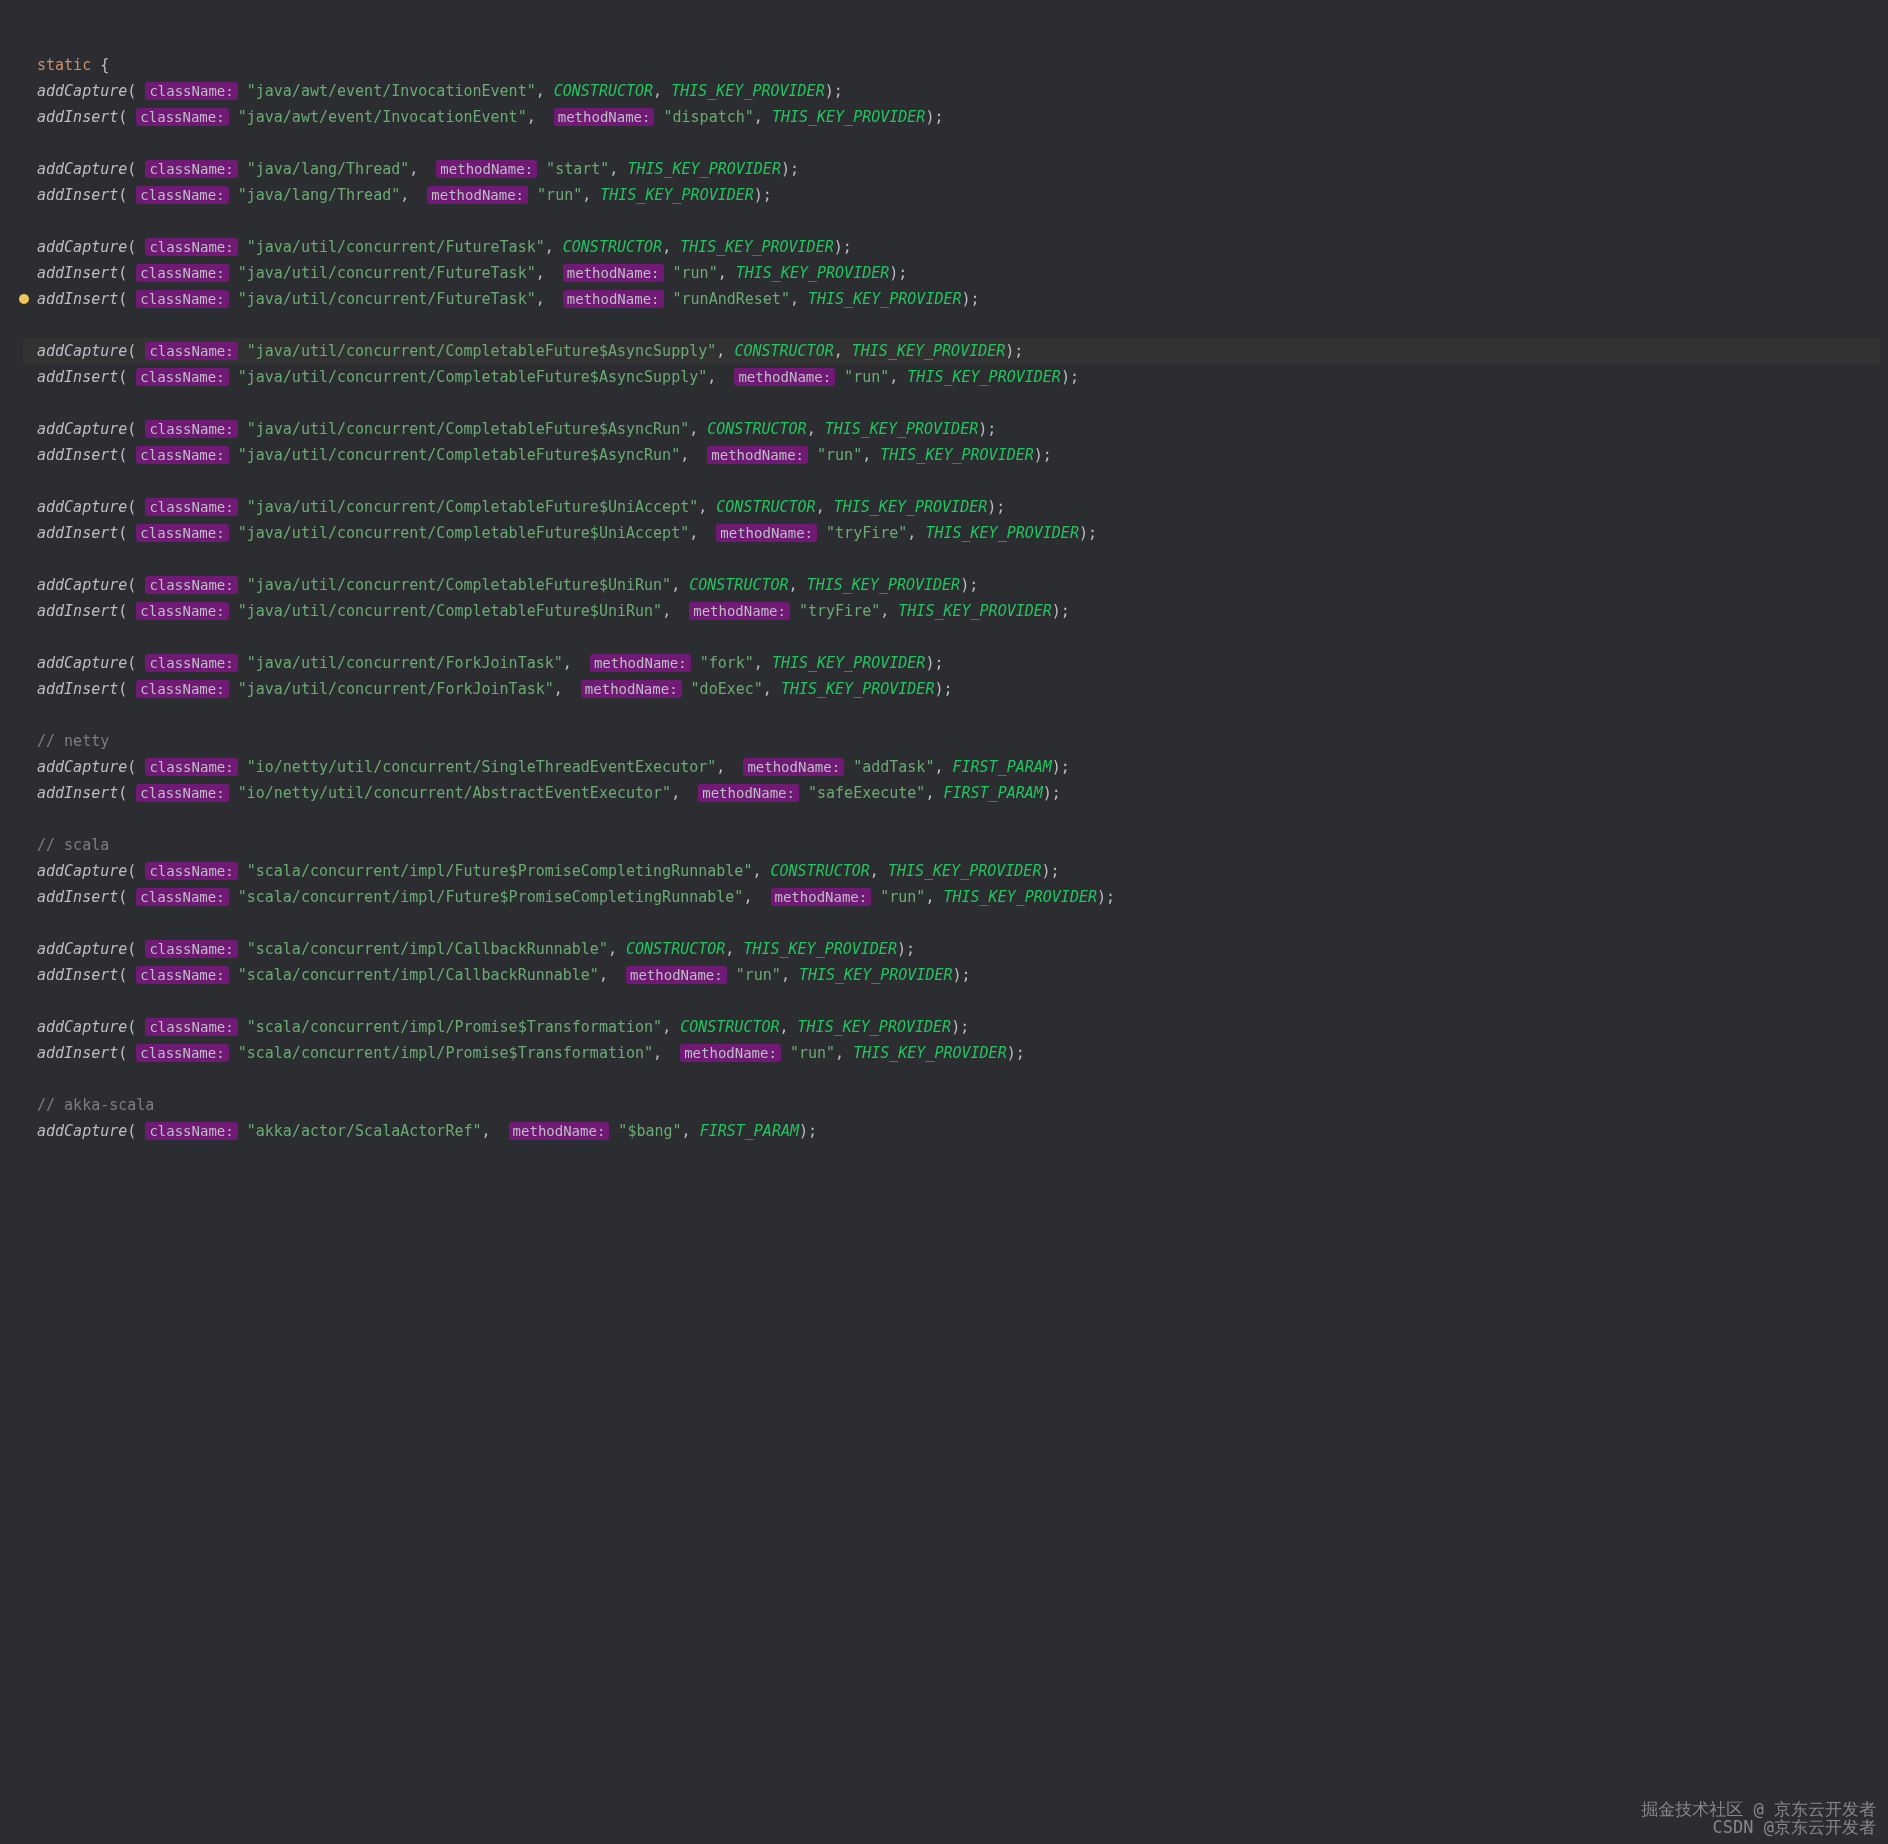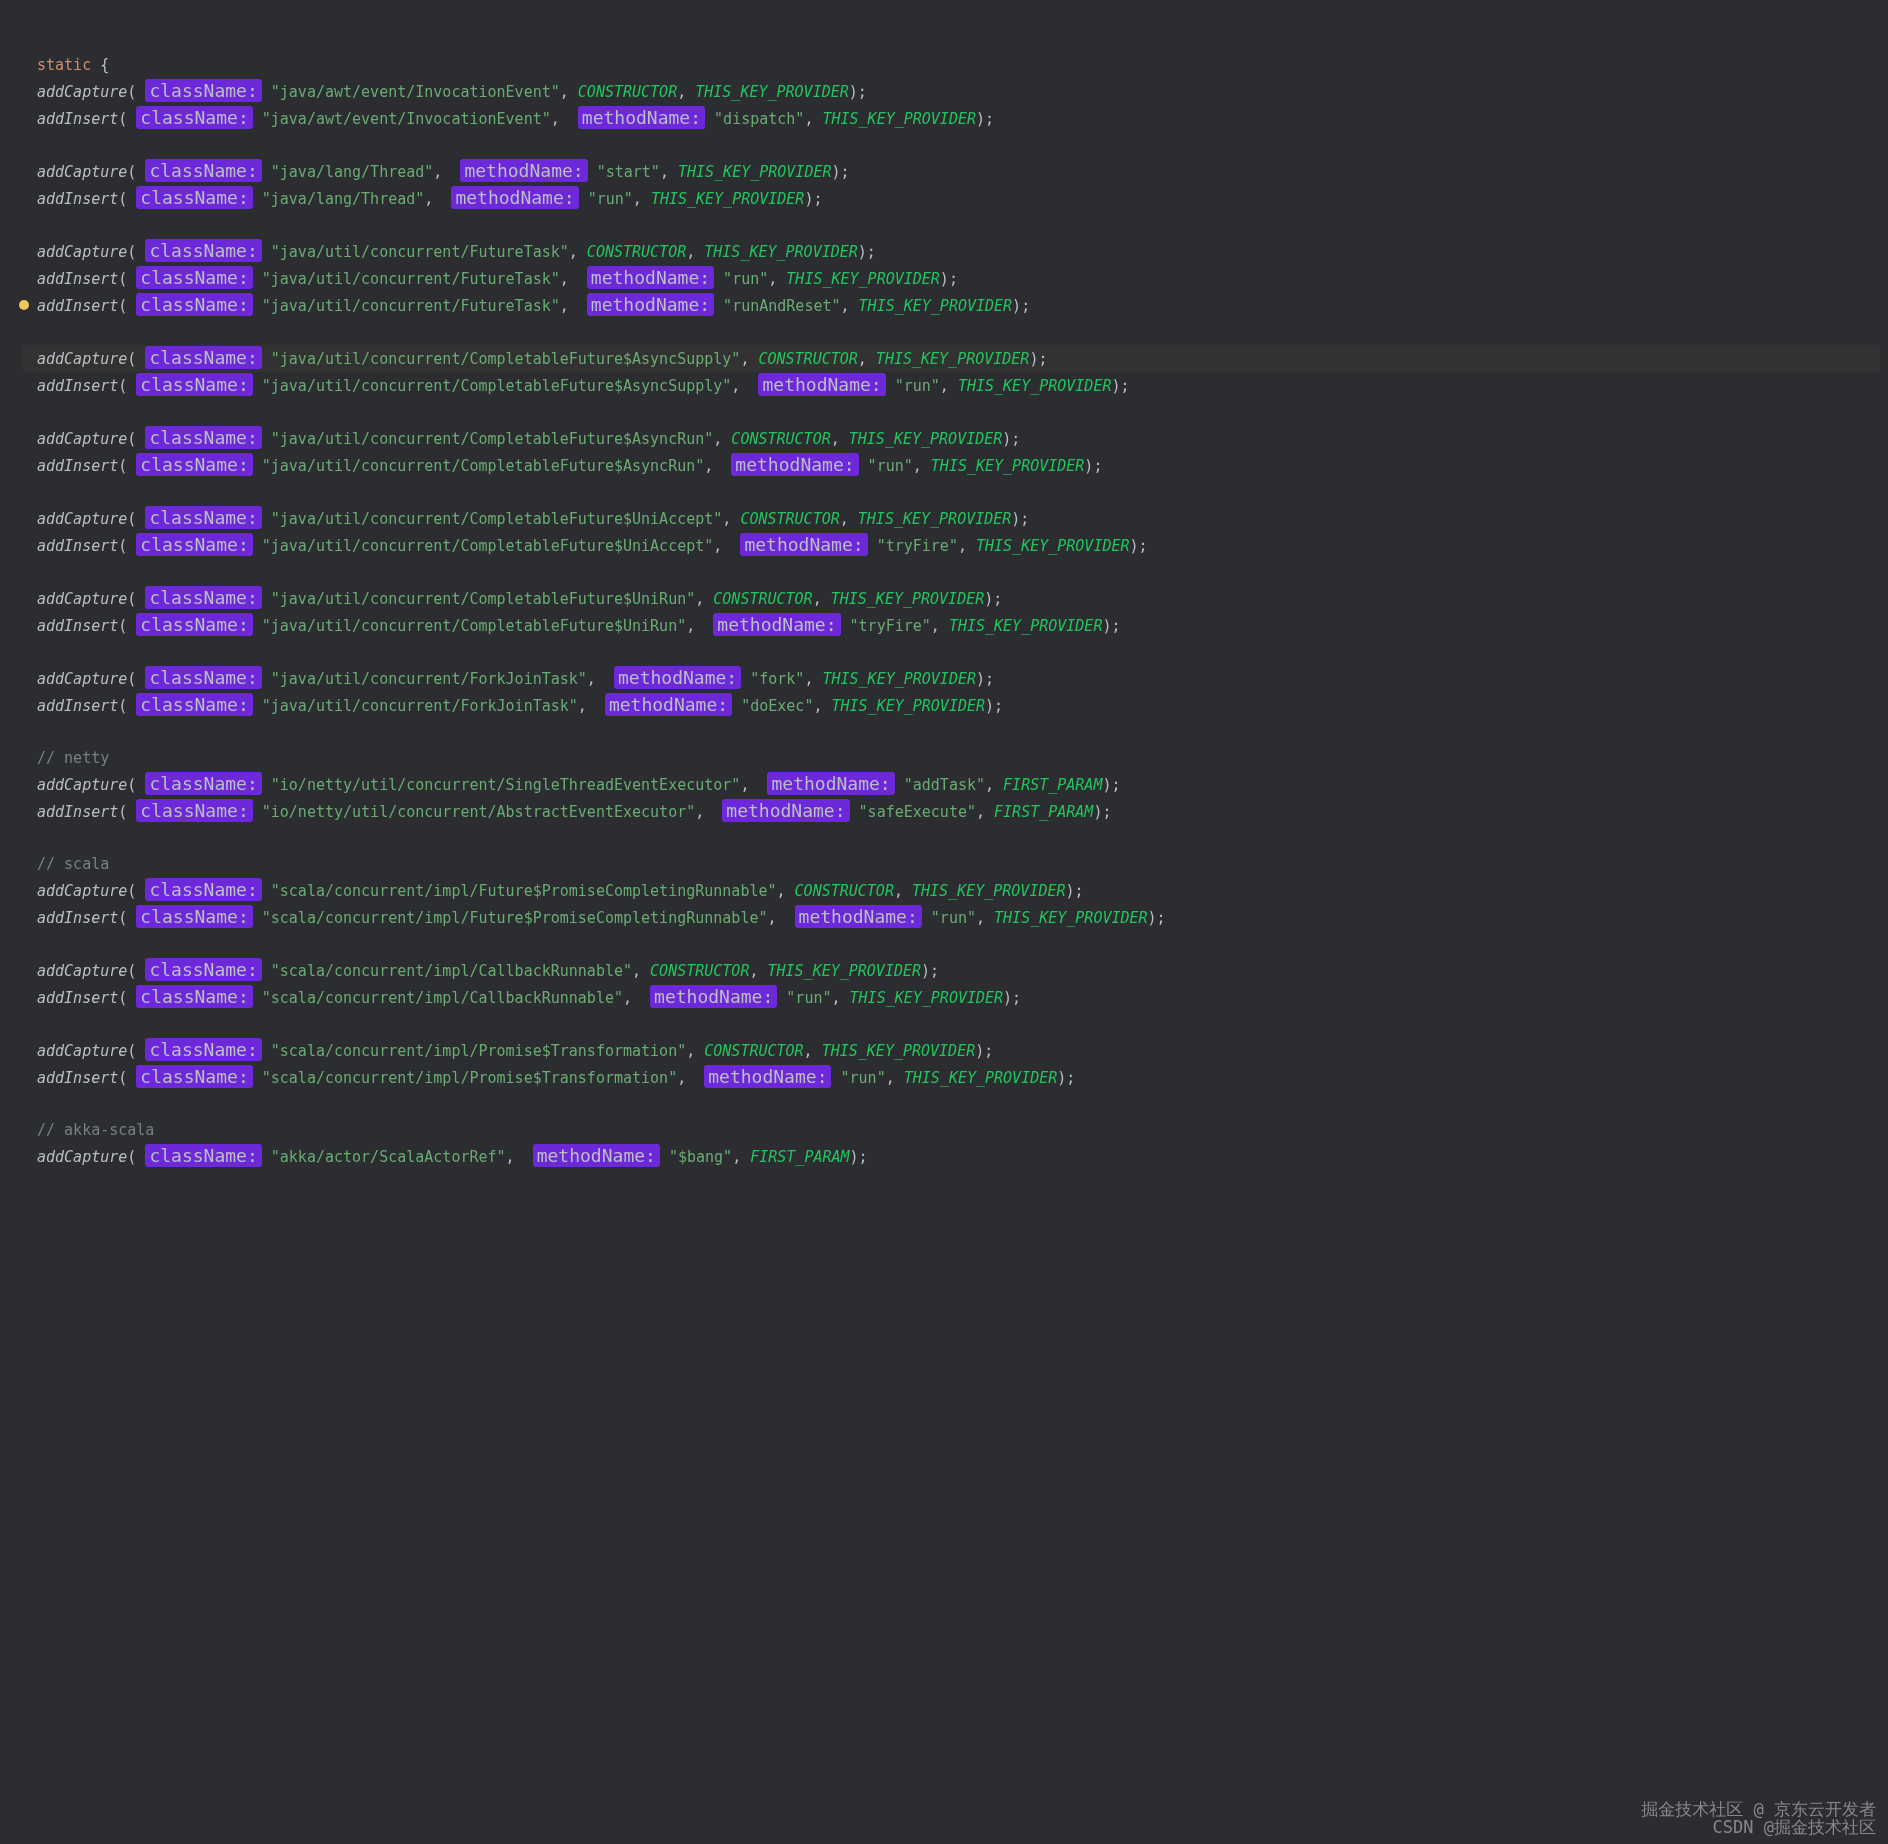--- a/index.html
+++ b/index.html
@@ -22,25 +22,25 @@
     padding-left: 14px;
   }
   .line.highlighted {
     background: #323232;
   }
   .kw { color: #cf8e6d; font-style: normal; }
   .fn { color: #bcbec4; }
   .str { color: #6aab73; font-style: normal; }
   .label { 
     color: #bcbec4; 
-    background: #6d28d9; 
+    background: #701a75; 
     padding: 1px 4px; 
     border-radius: 3px;
     font-style: normal;
-    font-size: 18px;
+    font-size: 14px;
   }
   .const { color: #22c55e; font-style: italic; }
   .punct { color: #bcbec4; font-style: normal; }
   .comment { color: #7a7e85; font-style: normal; text-align: right; }
   .watermark {
     position: fixed;
     bottom: 8px;
     right: 12px;
     color: #888;
     font-style: normal;
@@ -61,14 +61,14 @@
 </style>
 </head>
 <body>
 
 <div class="code-area">
   <span class="line"><span class="kw">static</span> <span class="punct">{</span></span><div id="lines"><span class="line" style="position: relative;"><span class="fn">addCapture</span><span class="punct">( </span><span class="label">className:</span> <span class="str">"java/awt/event/InvocationEvent"</span><span class="punct">, </span><span class="const">CONSTRUCTOR</span><span class="punct">, </span><span class="const">THIS_KEY_PROVIDER</span><span class="punct">);</span></span><span class="line" style="position: relative;"><span class="fn">addInsert</span><span class="punct">( </span><span class="label">className:</span> <span class="str">"java/awt/event/InvocationEvent"</span><span class="punct">, </span> <span class="label">methodName:</span> <span class="str">"dispatch"</span><span class="punct">, </span><span class="const">THIS_KEY_PROVIDER</span><span class="punct">);</span></span><span class="line" style="position: relative;">&nbsp;</span><span class="line" style="position: relative;"><span class="fn">addCapture</span><span class="punct">( </span><span class="label">className:</span> <span class="str">"java/lang/Thread"</span><span class="punct">, </span> <span class="label">methodName:</span> <span class="str">"start"</span><span class="punct">, </span><span class="const">THIS_KEY_PROVIDER</span><span class="punct">);</span></span><span class="line" style="position: relative;"><span class="fn">addInsert</span><span class="punct">( </span><span class="label">className:</span> <span class="str">"java/lang/Thread"</span><span class="punct">, </span> <span class="label">methodName:</span> <span class="str">"run"</span><span class="punct">, </span><span class="const">THIS_KEY_PROVIDER</span><span class="punct">);</span></span><span class="line" style="position: relative;">&nbsp;</span><span class="line" style="position: relative;"><span class="fn">addCapture</span><span class="punct">( </span><span class="label">className:</span> <span class="str">"java/util/concurrent/FutureTask"</span><span class="punct">, </span><span class="const">CONSTRUCTOR</span><span class="punct">, </span><span class="const">THIS_KEY_PROVIDER</span><span class="punct">);</span></span><span class="line" style="position: relative;"><span class="fn">addInsert</span><span class="punct">( </span><span class="label">className:</span> <span class="str">"java/util/concurrent/FutureTask"</span><span class="punct">, </span> <span class="label">methodName:</span> <span class="str">"run"</span><span class="punct">, </span><span class="const">THIS_KEY_PROVIDER</span><span class="punct">);</span></span><span class="line" style="position: relative;"><span class="gutter-icon"></span><span class="fn">addInsert</span><span class="punct">( </span><span class="label">className:</span> <span class="str">"java/util/concurrent/FutureTask"</span><span class="punct">, </span> <span class="label">methodName:</span> <span class="str">"runAndReset"</span><span class="punct">, </span><span class="const">THIS_KEY_PROVIDER</span><span class="punct">);</span></span><span class="line" style="position: relative;">&nbsp;</span><span class="line highlighted" style="position: relative;"><span class="fn">addCapture</span><span class="punct">( </span><span class="label">className:</span> <span class="str">"java/util/concurrent/CompletableFuture$AsyncSupply"</span><span class="punct">, </span><span class="const">CONSTRUCTOR</span><span class="punct">, </span><span class="const">THIS_KEY_PROVIDER</span><span class="punct">);</span></span><span class="line" style="position: relative;"><span class="fn">addInsert</span><span class="punct">( </span><span class="label">className:</span> <span class="str">"java/util/concurrent/CompletableFuture$AsyncSupply"</span><span class="punct">, </span> <span class="label">methodName:</span> <span class="str">"run"</span><span class="punct">, </span><span class="const">THIS_KEY_PROVIDER</span><span class="punct">);</span></span><span class="line" style="position: relative;">&nbsp;</span><span class="line" style="position: relative;"><span class="fn">addCapture</span><span class="punct">( </span><span class="label">className:</span> <span class="str">"java/util/concurrent/CompletableFuture$AsyncRun"</span><span class="punct">, </span><span class="const">CONSTRUCTOR</span><span class="punct">, </span><span class="const">THIS_KEY_PROVIDER</span><span class="punct">);</span></span><span class="line" style="position: relative;"><span class="fn">addInsert</span><span class="punct">( </span><span class="label">className:</span> <span class="str">"java/util/concurrent/CompletableFuture$AsyncRun"</span><span class="punct">, </span> <span class="label">methodName:</span> <span class="str">"run"</span><span class="punct">, </span><span class="const">THIS_KEY_PROVIDER</span><span class="punct">);</span></span><span class="line" style="position: relative;">&nbsp;</span><span class="line" style="position: relative;"><span class="fn">addCapture</span><span class="punct">( </span><span class="label">className:</span> <span class="str">"java/util/concurrent/CompletableFuture$UniAccept"</span><span class="punct">, </span><span class="const">CONSTRUCTOR</span><span class="punct">, </span><span class="const">THIS_KEY_PROVIDER</span><span class="punct">);</span></span><span class="line" style="position: relative;"><span class="fn">addInsert</span><span class="punct">( </span><span class="label">className:</span> <span class="str">"java/util/concurrent/CompletableFuture$UniAccept"</span><span class="punct">, </span> <span class="label">methodName:</span> <span class="str">"tryFire"</span><span class="punct">, </span><span class="const">THIS_KEY_PROVIDER</span><span class="punct">);</span></span><span class="line" style="position: relative;">&nbsp;</span><span class="line" style="position: relative;"><span class="fn">addCapture</span><span class="punct">( </span><span class="label">className:</span> <span class="str">"java/util/concurrent/CompletableFuture$UniRun"</span><span class="punct">, </span><span class="const">CONSTRUCTOR</span><span class="punct">, </span><span class="const">THIS_KEY_PROVIDER</span><span class="punct">);</span></span><span class="line" style="position: relative;"><span class="fn">addInsert</span><span class="punct">( </span><span class="label">className:</span> <span class="str">"java/util/concurrent/CompletableFuture$UniRun"</span><span class="punct">, </span> <span class="label">methodName:</span> <span class="str">"tryFire"</span><span class="punct">, </span><span class="const">THIS_KEY_PROVIDER</span><span class="punct">);</span></span><span class="line" style="position: relative;">&nbsp;</span><span class="line" style="position: relative;"><span class="fn">addCapture</span><span class="punct">( </span><span class="label">className:</span> <span class="str">"java/util/concurrent/ForkJoinTask"</span><span class="punct">, </span> <span class="label">methodName:</span> <span class="str">"fork"</span><span class="punct">, </span><span class="const">THIS_KEY_PROVIDER</span><span class="punct">);</span></span><span class="line" style="position: relative;"><span class="fn">addInsert</span><span class="punct">( </span><span class="label">className:</span> <span class="str">"java/util/concurrent/ForkJoinTask"</span><span class="punct">, </span> <span class="label">methodName:</span> <span class="str">"doExec"</span><span class="punct">, </span><span class="const">THIS_KEY_PROVIDER</span><span class="punct">);</span></span><span class="line" style="position: relative;">&nbsp;</span><span class="line" style="position: relative;"><span class="comment">// netty</span></span><span class="line" style="position: relative;"><span class="fn">addCapture</span><span class="punct">( </span><span class="label">className:</span> <span class="str">"io/netty/util/concurrent/SingleThreadEventExecutor"</span><span class="punct">, </span> <span class="label">methodName:</span> <span class="str">"addTask"</span><span class="punct">, </span><span class="const">FIRST_PARAM</span><span class="punct">);</span></span><span class="line" style="position: relative;"><span class="fn">addInsert</span><span class="punct">( </span><span class="label">className:</span> <span class="str">"io/netty/util/concurrent/AbstractEventExecutor"</span><span class="punct">, </span> <span class="label">methodName:</span> <span class="str">"safeExecute"</span><span class="punct">, </span><span class="const">FIRST_PARAM</span><span class="punct">);</span></span><span class="line" style="position: relative;">&nbsp;</span><span class="line" style="position: relative;"><span class="comment">// scala</span></span><span class="line" style="position: relative;"><span class="fn">addCapture</span><span class="punct">( </span><span class="label">className:</span> <span class="str">"scala/concurrent/impl/Future$PromiseCompletingRunnable"</span><span class="punct">, </span><span class="const">CONSTRUCTOR</span><span class="punct">, </span><span class="const">THIS_KEY_PROVIDER</span><span class="punct">);</span></span><span class="line" style="position: relative;"><span class="fn">addInsert</span><span class="punct">( </span><span class="label">className:</span> <span class="str">"scala/concurrent/impl/Future$PromiseCompletingRunnable"</span><span class="punct">, </span> <span class="label">methodName:</span> <span class="str">"run"</span><span class="punct">, </span><span class="const">THIS_KEY_PROVIDER</span><span class="punct">);</span></span><span class="line" style="position: relative;">&nbsp;</span><span class="line" style="position: relative;"><span class="fn">addCapture</span><span class="punct">( </span><span class="label">className:</span> <span class="str">"scala/concurrent/impl/CallbackRunnable"</span><span class="punct">, </span><span class="const">CONSTRUCTOR</span><span class="punct">, </span><span class="const">THIS_KEY_PROVIDER</span><span class="punct">);</span></span><span class="line" style="position: relative;"><span class="fn">addInsert</span><span class="punct">( </span><span class="label">className:</span> <span class="str">"scala/concurrent/impl/CallbackRunnable"</span><span class="punct">, </span> <span class="label">methodName:</span> <span class="str">"run"</span><span class="punct">, </span><span class="const">THIS_KEY_PROVIDER</span><span class="punct">);</span></span><span class="line" style="position: relative;">&nbsp;</span><span class="line" style="position: relative;"><span class="fn">addCapture</span><span class="punct">( </span><span class="label">className:</span> <span class="str">"scala/concurrent/impl/Promise$Transformation"</span><span class="punct">, </span><span class="const">CONSTRUCTOR</span><span class="punct">, </span><span class="const">THIS_KEY_PROVIDER</span><span class="punct">);</span></span><span class="line" style="position: relative;"><span class="fn">addInsert</span><span class="punct">( </span><span class="label">className:</span> <span class="str">"scala/concurrent/impl/Promise$Transformation"</span><span class="punct">, </span> <span class="label">methodName:</span> <span class="str">"run"</span><span class="punct">, </span><span class="const">THIS_KEY_PROVIDER</span><span class="punct">);</span></span><span class="line" style="position: relative;">&nbsp;</span><span class="line" style="position: relative;"><span class="comment">// akka-scala</span></span><span class="line" style="position: relative;"><span class="fn">addCapture</span><span class="punct">( </span><span class="label">className:</span> <span class="str">"akka/actor/ScalaActorRef"</span><span class="punct">, </span> <span class="label">methodName:</span> <span class="str">"$bang"</span><span class="punct">, </span><span class="const">FIRST_PARAM</span><span class="punct">);</span></span></div>
 </div>
 
 <div class="watermark">
   <div>掘金技术社区 @ 京东云开发者</div>
-  <div>CSDN @掘金技术社区</div>
+  <div>CSDN @京东云开发者</div>
 </div>
 
 </body></html>

